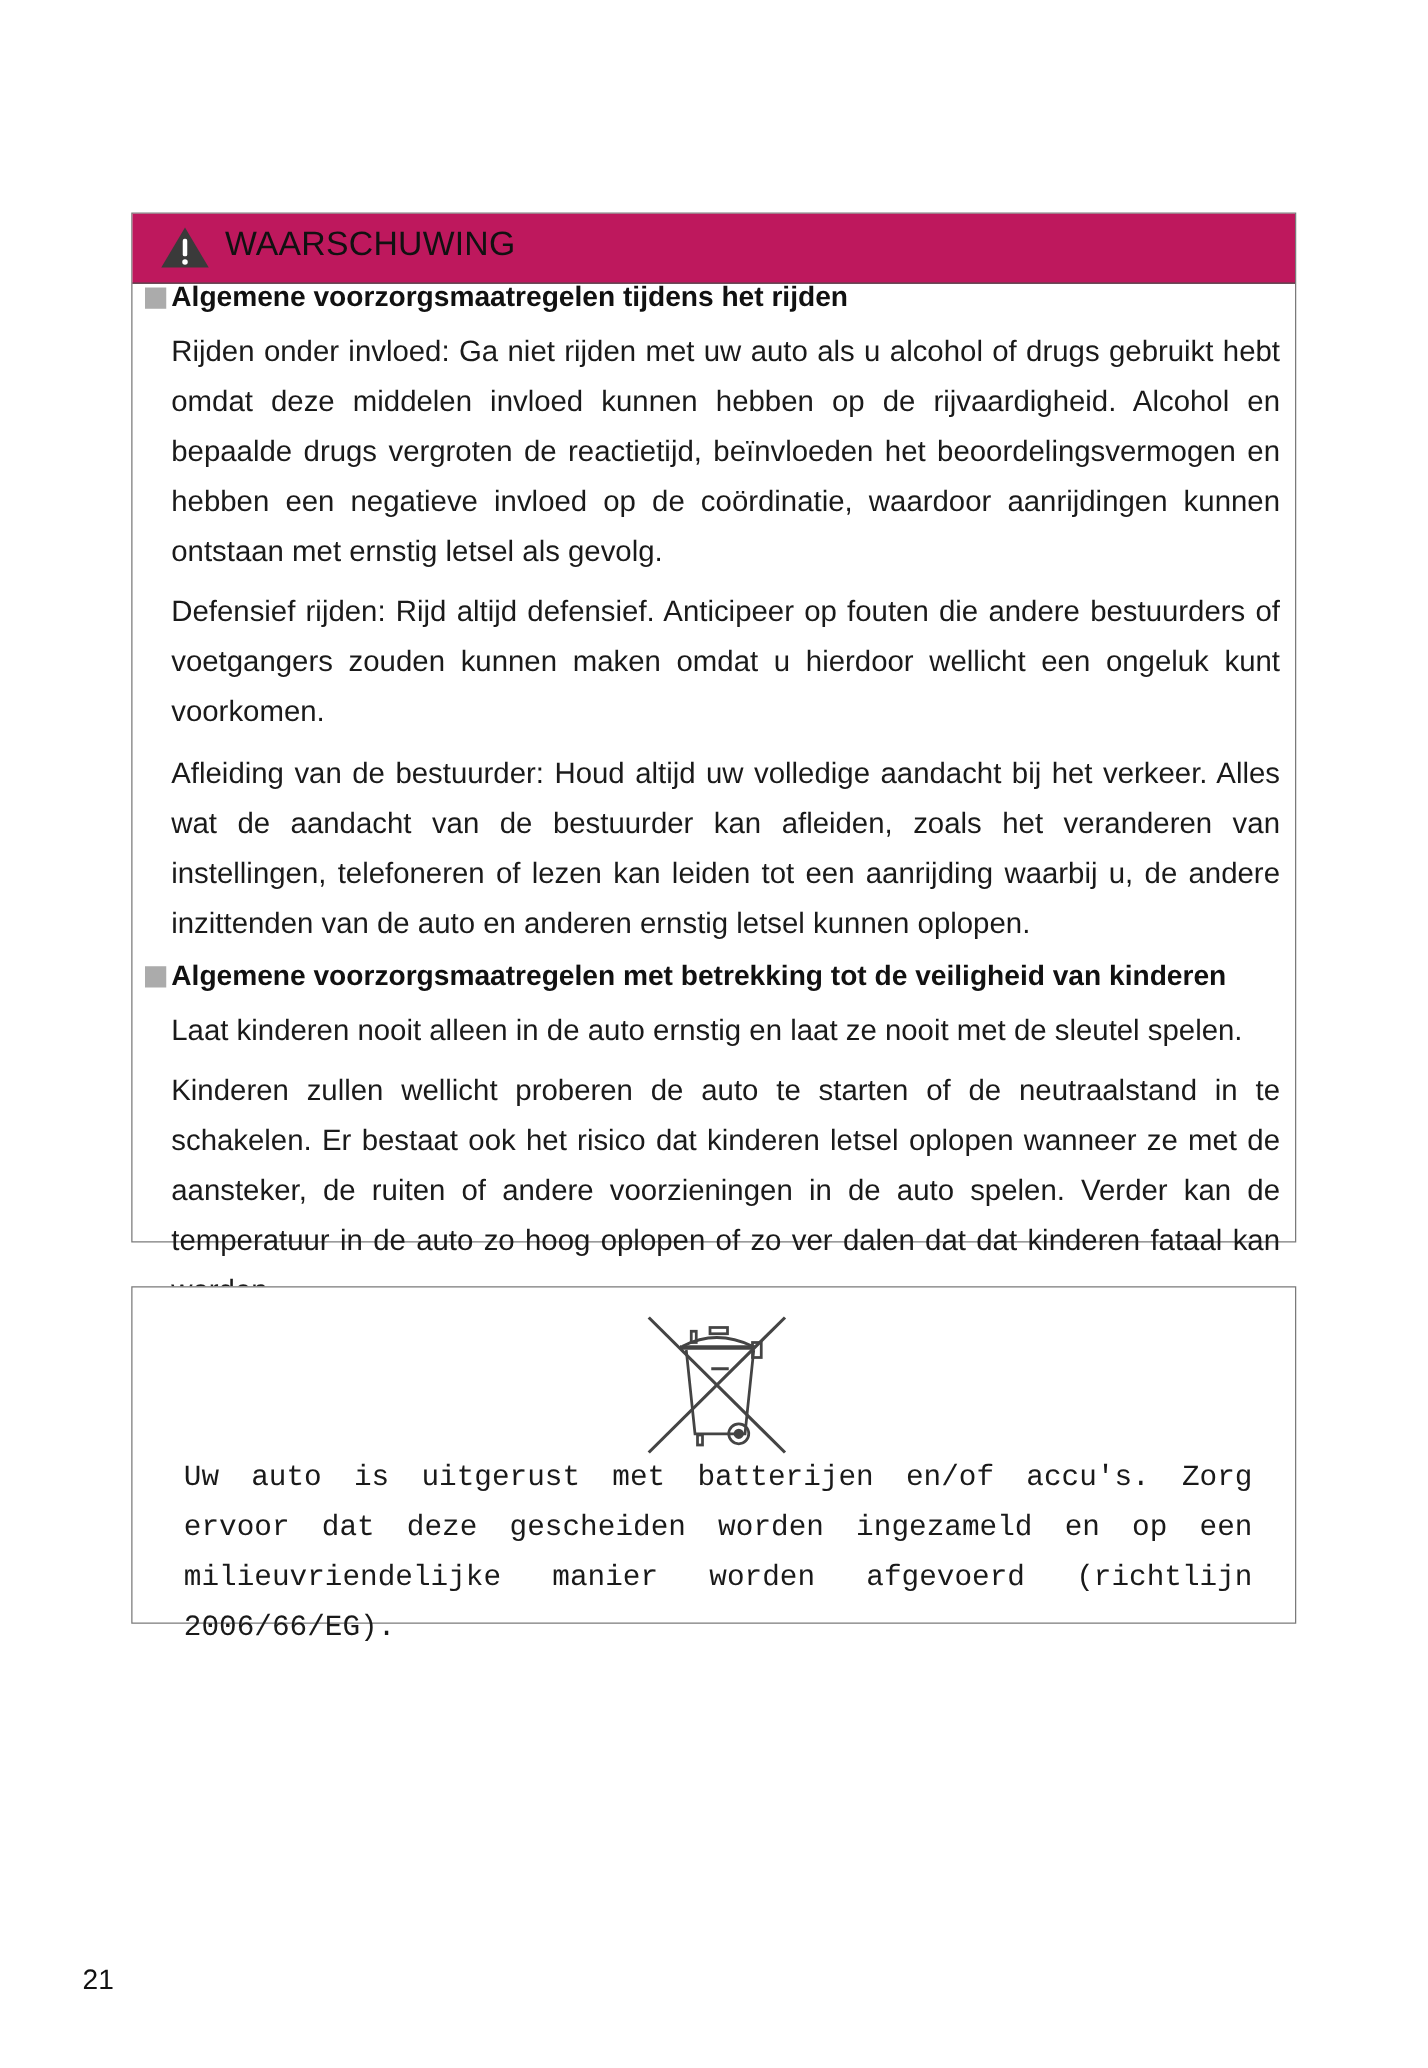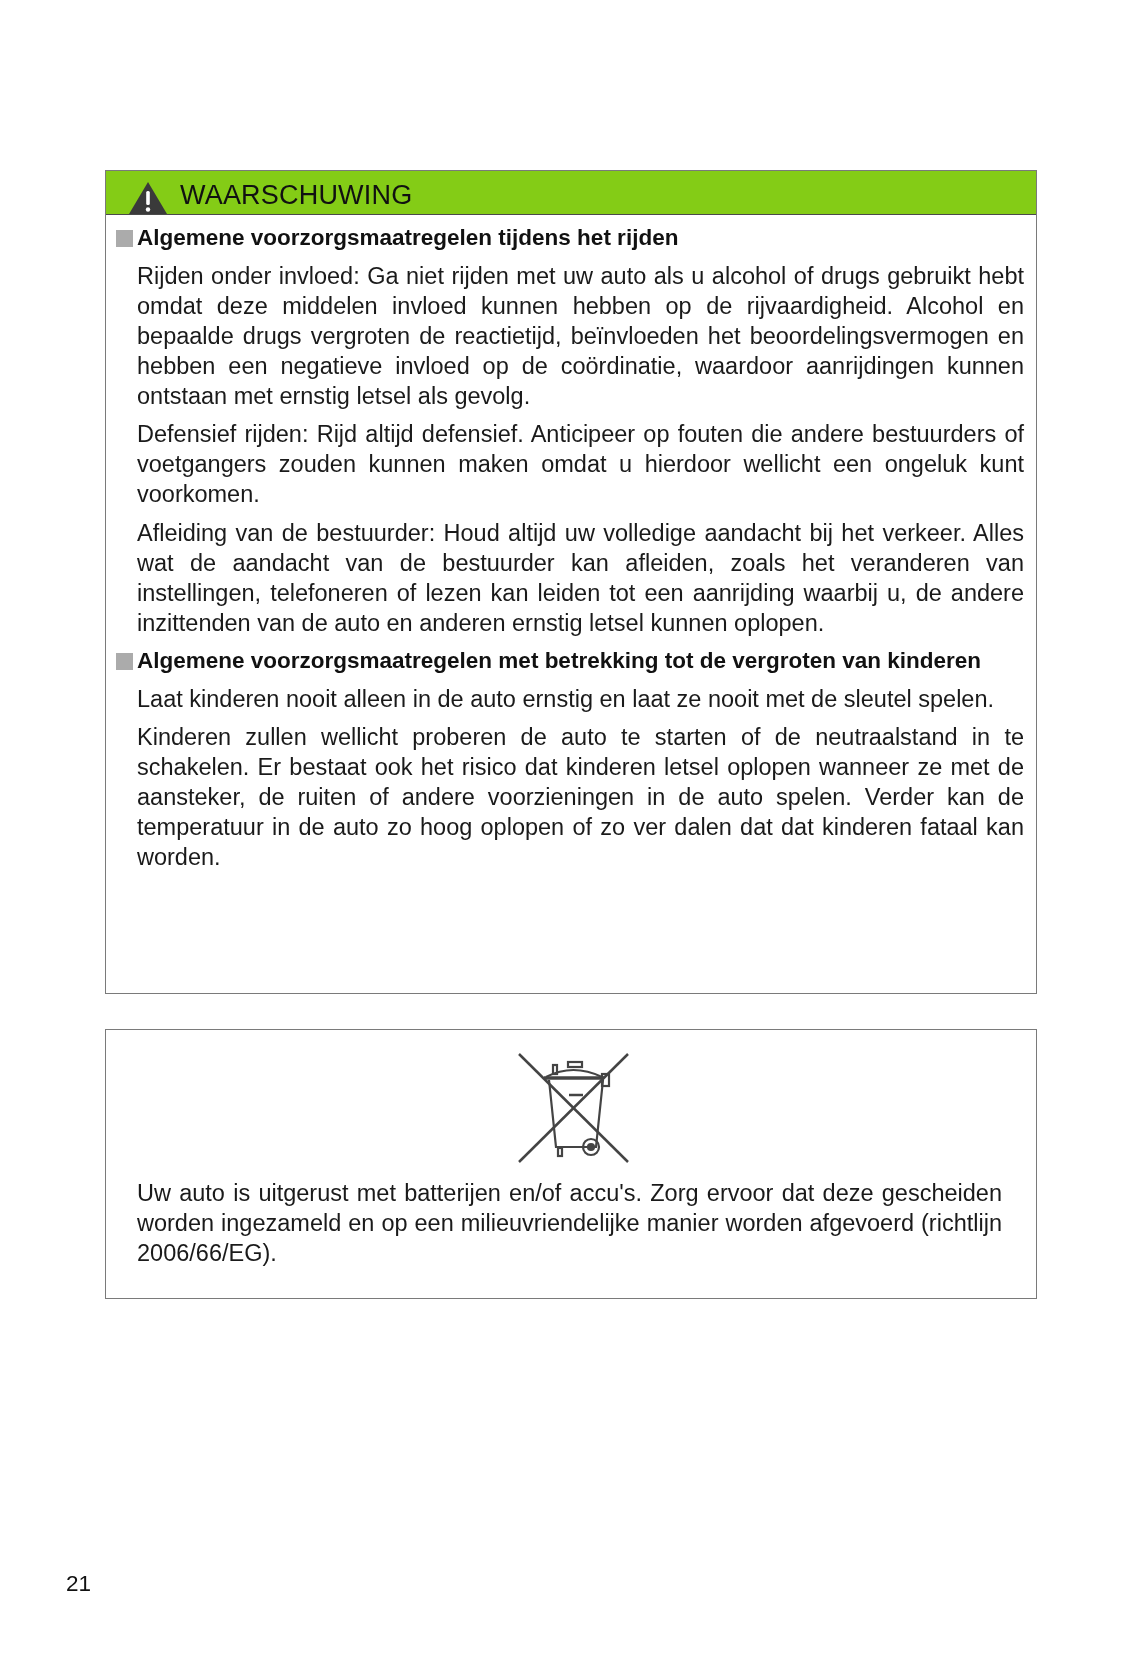--- a/index.html
+++ b/index.html
@@ -1,32 +1,32 @@
 <!DOCTYPE html>
 <html><head>
 <meta charset="utf-8">
 <style>
   html, body { margin: 0; padding: 0; background: #ffffff; }
   body { width: 1142px; height: 1654px; position: relative; overflow: hidden;
          font-family: "Liberation Sans", sans-serif; color: #1a1a1a; }
   .box { position: absolute; left: 105px; width: 932px; border: 1.5px solid #7a7a7a; box-sizing: border-box; background: #fff; }
   #warn-box { top: 170px; height: 824px; }
-  .warn-header { height: 44px; background: #84cc16; border-bottom: 1.5px solid #4a4a4a; position: relative; box-sizing: border-box; }
+  .warn-header { height: 56px; background: #be185d; border-bottom: 1.5px solid #4a4a4a; position: relative; box-sizing: border-box; }
   .warn-icon { position: absolute; left: 22px; top: 10px; width: 40px; height: 34px; }
   .warn-title { position: absolute; left: 74px; top: 9px; font-size: 27px; letter-spacing: 0.2px; color: #111; }
   .content { position: absolute; left: 0; right: 0; top: 36px; }
   .sec-head { position: relative; margin-left: 31px; margin-right: 20px; font-weight: bold; font-size: 22.5px; line-height: 30.5px; color: #111; }
   .sec-head .sq { position: absolute; left: -21px; top: 7px; width: 17px; height: 17px; background: #ababab; }
-  p.para { margin: 0 12px 8.5px 31px; font-size: 23.5px; line-height: 30px; text-align: justify; text-align-last: left; color: #1a1a1a; hyphens: manual; }
+  p.para { margin: 0 12px 8.5px 31px; font-size: 23.5px; line-height: 40px; text-align: justify; text-align-last: left; color: #1a1a1a; hyphens: manual; }
   #sec1 { margin-top: 16px; }
   #sec1 .sec-head { margin-bottom: 7px; }
   #sec2 .sec-head { margin-bottom: 7px; }
   #recycle-box { top: 1029px; height: 270px; }
   .bin-icon { position: absolute; left: 410px; top: 20px; width: 115px; height: 115px; }
-  #recycle-box p.para { position: absolute; left: 0; right: 0; top: 148px; margin: 0 34px 0 31px; }
+  #recycle-box p.para { position: absolute; left: 0; right: 0; top: 133px; margin: 0 34px 0 41px; font-family: Liberation Mono, monospace; }
   .page-num { position: absolute; left: 66px; top: 1571px; font-size: 22.5px; color: #111; }
 </style>
 </head>
 <body>
 
 <div id="warn-box" class="box">
   <div class="warn-header">
     <svg class="warn-icon" viewBox="0 0 40 34">
       <polygon points="20,1 39,33 1,33" fill="#3a3a3a"></polygon>
       <rect x="18.2" y="10" width="3.6" height="14" rx="1.5" fill="#ffffff"></rect>
@@ -40,21 +40,21 @@
         <span class="sq"></span>
         <span>Algemene voorzorgsmaatregelen tijdens het rijden</span>
       </div>
       <p class="para">Rijden onder invloed: Ga niet rijden met uw auto als u alcohol of drugs gebruikt hebt omdat deze middelen invloed kunnen hebben op de rijvaardigheid. Alcohol en bepaalde drugs vergroten de reactietijd, beïnvloeden het beoordelingsvermo­gen en hebben een negatieve invloed op de coördinatie, waardoor aanrijdingen kunnen ontstaan met ernstig letsel als gevolg.</p>
       <p class="para">Defensief rijden: Rijd altijd defensief. Anticipeer op fouten die andere bestuur­ders of voetgangers zouden kunnen maken omdat u hierdoor wellicht een onge­luk kunt voorkomen.</p>
       <p class="para">Afleiding van de bestuurder: Houd altijd uw volledige aandacht bij het verkeer. Alles wat de aandacht van de bestuurder kan afleiden, zoals het veranderen van instellingen, telefoneren of lezen kan leiden tot een aanrijding waarbij u, de andere inzittenden van de auto en anderen ernstig letsel kunnen oplopen.</p>
     </div>
     <div id="sec2">
       <div class="sec-head">
         <span class="sq"></span>
-        <span>Algemene voorzorgsmaatregelen met betrekking tot de vergroten van kinderen</span>
+        <span>Algemene voorzorgsmaatregelen met betrekking tot de veiligheid van kinderen</span>
       </div>
       <p class="para">Laat kinderen nooit alleen in de auto ernstig en laat ze nooit met de sleutel spe­len.</p>
       <p class="para">Kinderen zullen wellicht proberen de auto te starten of de neutraalstand in te schakelen. Er bestaat ook het risico dat kinderen letsel oplopen wanneer ze met de aansteker, de ruiten of andere voorzieningen in de auto spelen. Verder kan de temperatuur in de auto zo hoog oplopen of zo ver dalen dat dat kinderen fataal kan worden.</p>
     </div>
   </div>
 </div>
 
 <div id="recycle-box" class="box">
   <svg class="bin-icon" viewBox="0 0 115 115" fill="none" stroke="#444" stroke-width="2.2">
 

